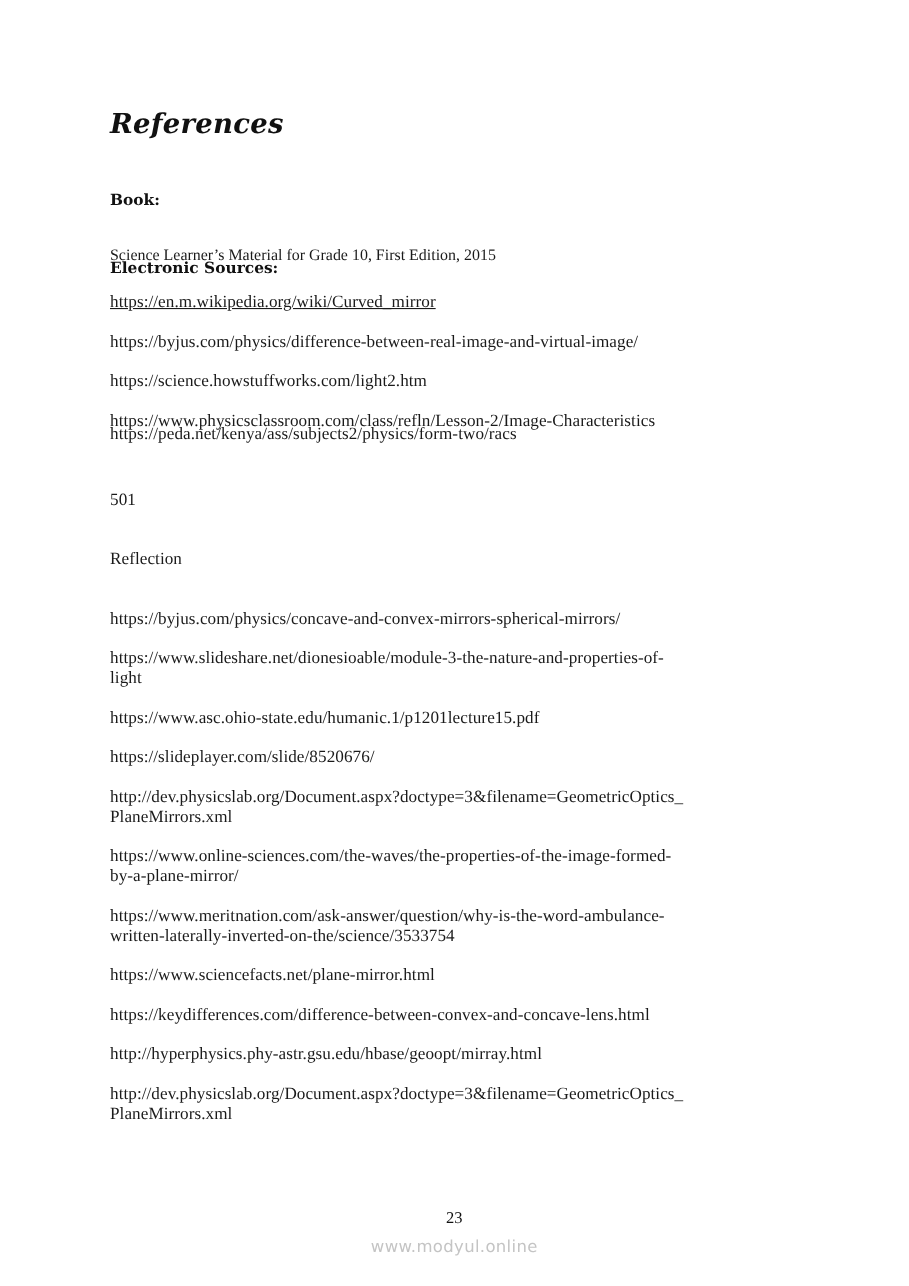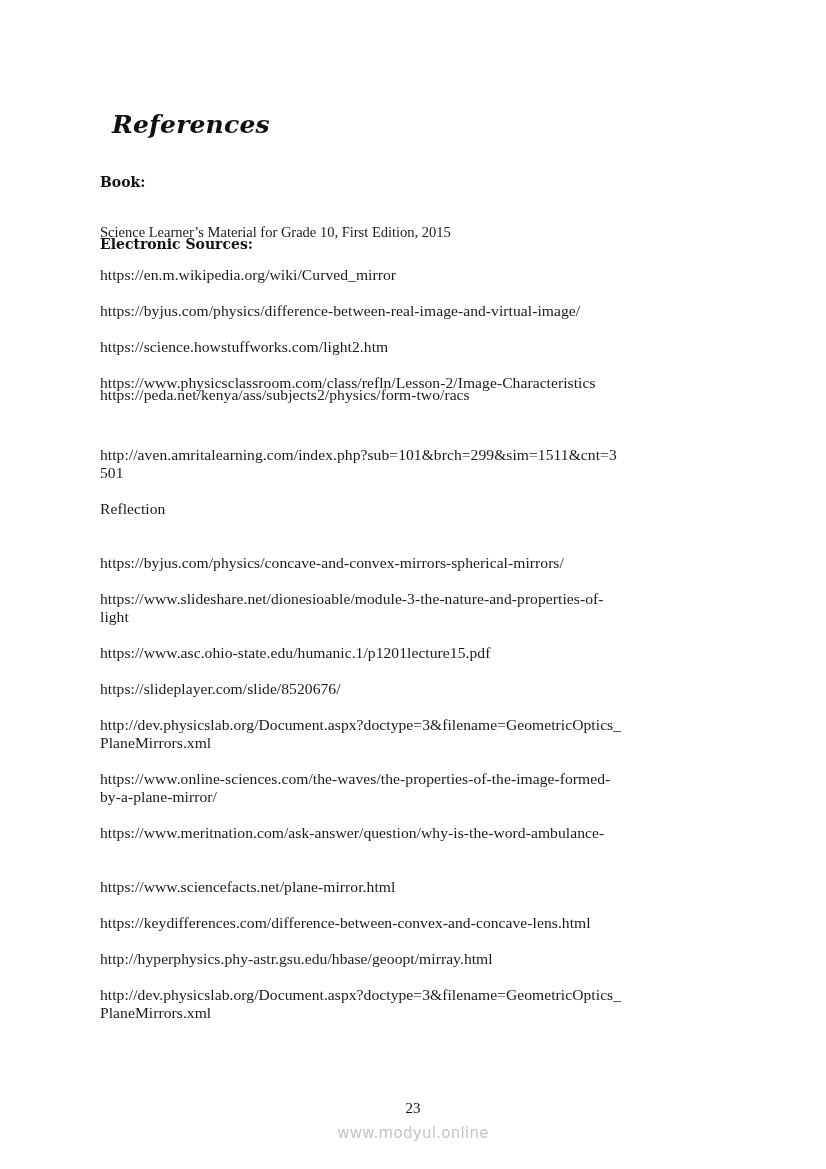--- a/index.html
+++ b/index.html
@@ -12,21 +12,21 @@
       height: 1169px;
       position: relative;
       overflow: hidden;
       color: #111111;
       font-family: "DejaVu Serif", "Liberation Serif", serif;
     }
     .page-title {
       position: absolute;
       left: 100px;
       top: 98px;
-      margin: 12px;
+      margin: 0;
       font-family: "DejaVu Serif", serif;
       font-style: italic;
       font-weight: bold;
       font-size: 25px;
       letter-spacing: 0.2px;
       color: #111;
     }
     .content {
       position: absolute;
       left: 100px;
@@ -93,34 +93,34 @@
 <body>
 
 <h1 class="page-title">References</h1>
 
 <div class="content">
   <div class="section-label" style="top:174px;">Book:</div>
   <div class="book-entry" style="top:204px;">Science Learner’s Material for Grade 10, First Edition, 2015</div>
 
   <div class="section-label" style="top:236px;">Electronic Sources:</div>
 
-  <div class="ref" style="top:266px;"><span>https://en.m.wikipedia.org/wiki/Curved_mirror</span></div>
+  <div class="ref" style="top:266px;text-decoration:underline;"><span>https://en.m.wikipedia.org/wiki/Curved_mirror</span></div>
   <div class="ref" style="top:302px;"><span>https://byjus.com/physics/difference-between-real-image-and-virtual-image/</span></div>
   <div class="ref" style="top:338px;"><span>https://science.howstuffworks.com/light2.htm</span></div>
   <div class="ref" style="top:374px;"><span>https://www.physicsclassroom.com/class/refln/Lesson-2/Image-Characteristics</span></div>
   <div class="ref" style="top:386px;"><span>https://peda.net/kenya/ass/subjects2/physics/form-two/racs</span></div>
-  <div class="ref" style="top:446px;"><span>http://aven.amritalearning.com/index.php?sub=101&amp;brch=299&amp;sim=1511&amp;cnt=3</span><span class="line2">501</span></div>
+  <div class="ref" style="top:446px;"><span class="line2">501</span></div>
   <div class="ref" style="top:500px;"><span class="line2">Reflection</span></div>
   <div class="ref" style="top:554px;"><span>https://byjus.com/physics/concave-and-convex-mirrors-spherical-mirrors/</span></div>
   <div class="ref" style="top:590px;"><span>https://www.slideshare.net/dionesioable/module-3-the-nature-and-properties-of-</span><span class="line2">light</span></div>
   <div class="ref" style="top:644px;"><span>https://www.asc.ohio-state.edu/humanic.1/p1201lecture15.pdf</span></div>
   <div class="ref" style="top:680px;"><span>https://slideplayer.com/slide/8520676/</span></div>
   <div class="ref" style="top:716px;"><span>http://dev.physicslab.org/Document.aspx?doctype=3&amp;filename=GeometricOptics_</span><span class="line2">PlaneMirrors.xml</span></div>
   <div class="ref" style="top:770px;"><span>https://www.online-sciences.com/the-waves/the-properties-of-the-image-formed-</span><span class="line2">by-a-plane-mirror/</span></div>
-  <div class="ref" style="top:824px;"><span>https://www.meritnation.com/ask-answer/question/why-is-the-word-ambulance-</span></div>
+  <div class="ref" style="top:824px;"><span>https://www.meritnation.com/ask-answer/question/why-is-the-word-ambulance-</span><span class="line2">written-laterally-inverted-on-the/science/3533754</span></div>
   <div class="ref" style="top:878px;"><span>https://www.sciencefacts.net/plane-mirror.html</span></div>
   <div class="ref" style="top:914px;"><span>https://keydifferences.com/difference-between-convex-and-concave-lens.html</span></div>
   <div class="ref" style="top:950px;"><span>http://hyperphysics.phy-astr.gsu.edu/hbase/geoopt/mirray.html</span></div>
   <div class="ref" style="top:986px;"><span>http://dev.physicslab.org/Document.aspx?doctype=3&amp;filename=GeometricOptics_</span><span class="line2">PlaneMirrors.xml</span></div>
 </div>
 
 <div class="page-number">23</div>
 <div class="watermark">www.modyul.online</div>
 
 </body></html>

